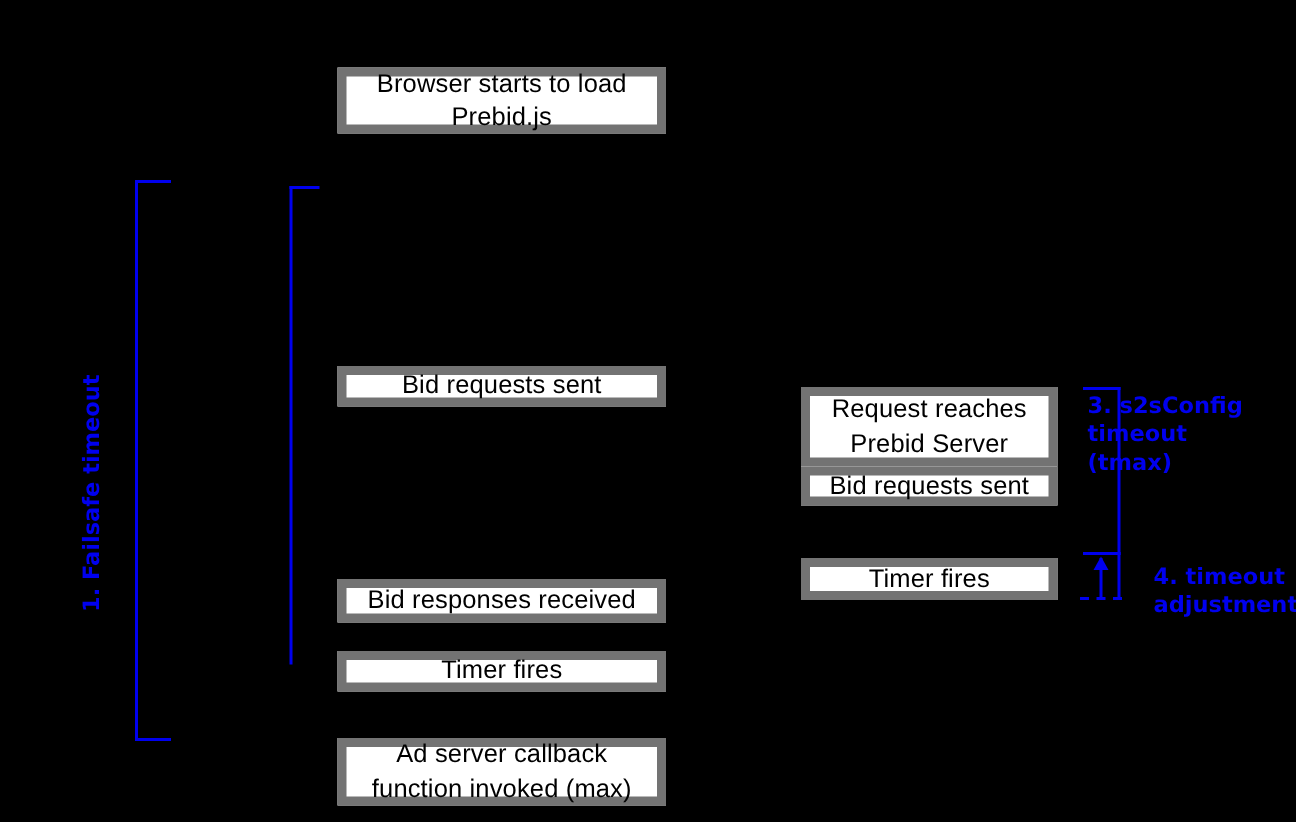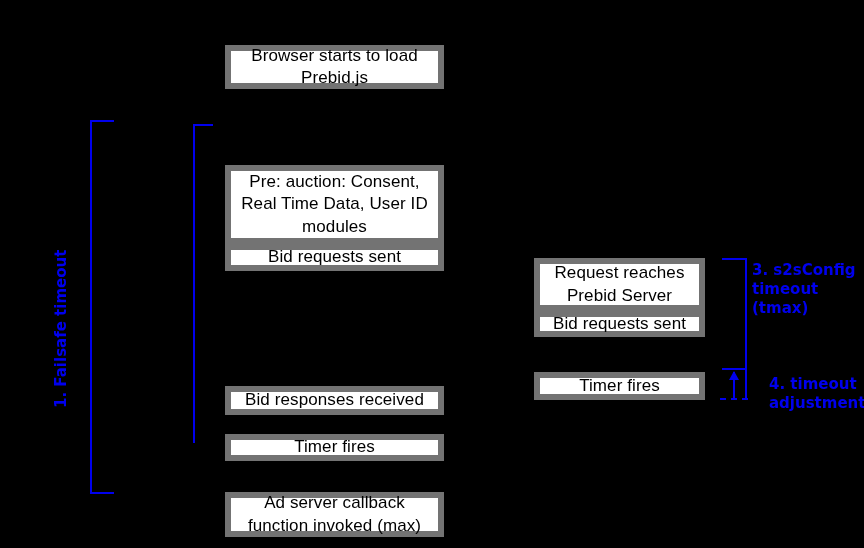--- a/index.html
+++ b/index.html
@@ -90,21 +90,20 @@
   }
 </style>
 </head>
 <body>
 
 <div id="canvas">
 
   <div class="box" style="left:225px; top:45px; width:219px; height:44px;">Browser starts to load Prebid.js</div>
 
 
-  <div class="box" style="left:225px; top:165px; width:219px; height:79px;">Pre: auction: Consent, Real Time Data, User ID modules</div>
 
   <div class="box" style="left:225px; top:244px; width:219px; height:27px;">Bid requests sent</div>
 
   <div class="box" style="left:225px; top:386px; width:219px; height:29px;">Bid responses received</div>
 
   <div class="box" style="left:225px; top:434px; width:219px; height:27px;">Timer fires</div>
 
   <div class="box" style="left:534px; top:258px; width:171px; height:53px;">Request reaches Prebid Server</div>
 
   <div class="box" style="left:225px; top:492px; width:219px; height:45px;">Ad server callback function invoked (max)</div>
@@ -120,21 +119,21 @@
   <div class="vlabel" style="left:70px; top:390px;">1. Failsafe timeout</div>
 
   <div class="v-line" style="left:193px; top:124px; height:319px;"></div>
   <div class="h-line" style="left:193px; top:124px; width:20px;"></div>
 
 
   <div class="v-line" style="left:745px; top:258px; height:112px;"></div>
   <div class="h-line" style="left:722px; top:258px; width:25px;"></div>
   <div class="h-line" style="left:722px; top:368px; width:25px;"></div>
 
-  <div class="blue-label" style="left:752px; top:261px; width:110px;">3. s2sConfig
+  <div class="blue-label" style="left:725px; top:261px; width:110px;">3. s2sConfig
 timeout (tmax)</div>
 
   <div class="v-line" style="left:745px; top:368px; height:32px;"></div>
   <div class="dashed-line" style="left:720px; top:398px; width:28px;"></div>
   <div class="arrow-up" style="left:733px; top:372px; height:26px;"></div>
 
   <div class="blue-label" style="left:769px; top:375px; width:110px;">4. timeout
 adjustments</div>
 
 </div>

